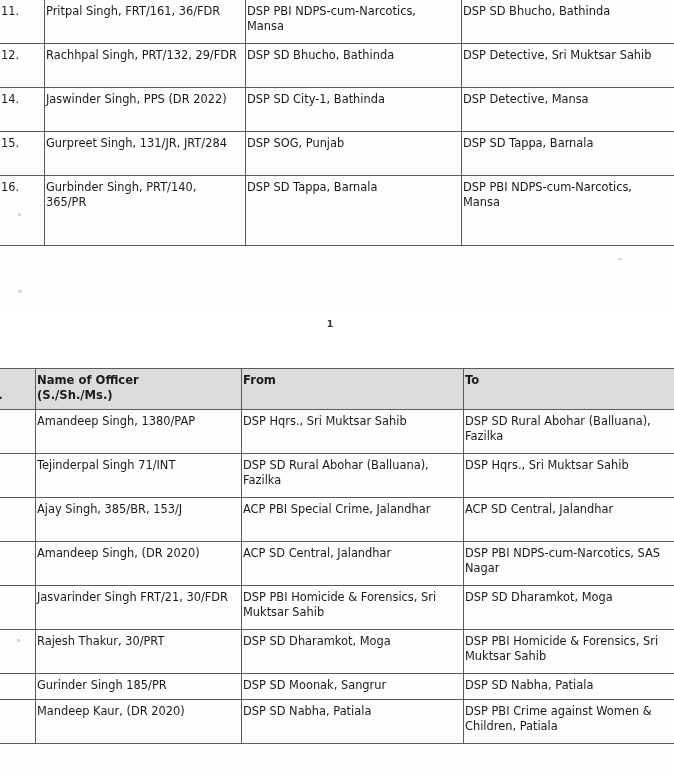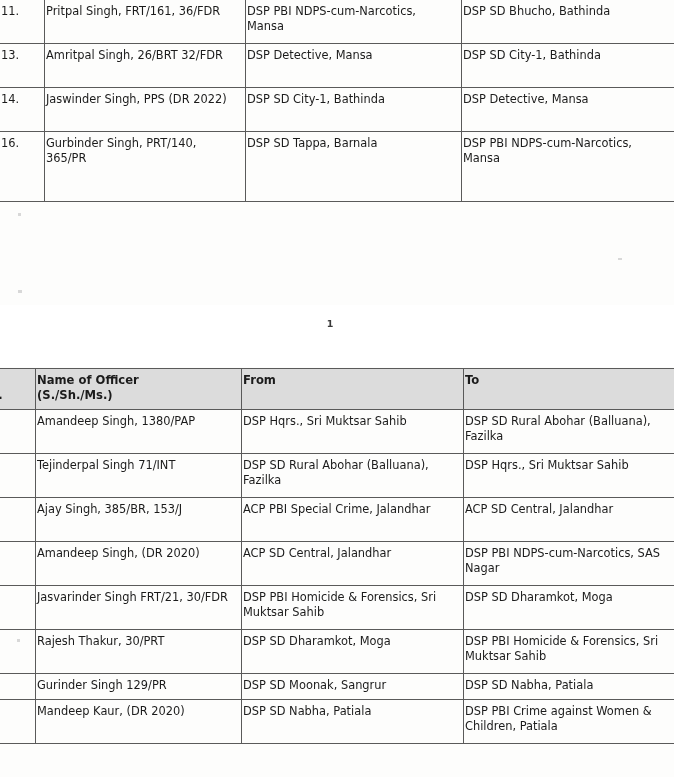--- a/index.html
+++ b/index.html
@@ -127,30 +127,36 @@
           <col class="c-to">
       </colgroup>
       <tbody>
         <tr class="h-tall">
           <td class="sr-cell">11.</td>
           <td>Pritpal Singh, FRT/161, 36/FDR</td>
           <td>DSP PBI NDPS-cum-Narcotics, Mansa</td>
           <td>DSP SD Bhucho, Bathinda</td>
         </tr>
         <tr class="h-tall">
-          <td class="sr-cell">13.</td>
-          <td>Amritpal Singh, 26/BRT 32/FDR</td>
-          <td>DSP Detective, Mansa</td>
-          <td>DSP SD City-1, Bathinda</td>
+          <td class="sr-cell">12.</td>
+          <td>Rachhpal Singh, PRT/132, 29/FDR</td>
+          <td>DSP SD Bhucho, Bathinda</td>
+          <td>DSP Detective, Sri Muktsar Sahib</td>
         </tr>
         <tr class="h-tall">
           <td class="sr-cell">14.</td>
           <td>Jaswinder Singh, PPS (DR 2022)</td>
           <td>DSP SD City-1, Bathinda</td>
           <td>DSP Detective, Mansa</td>
+        </tr>
+        <tr class="h-tall">
+          <td class="sr-cell">15.</td>
+          <td>Gurpreet Singh, 131/JR, JRT/284</td>
+          <td>DSP SOG, Punjab</td>
+          <td>DSP SD Tappa, Barnala</td>
         </tr>
         <tr class="h-last">
           <td class="sr-cell">16.</td>
           <td>Gurbinder Singh, PRT/140, 365/PR</td>
           <td>DSP SD Tappa, Barnala</td>
           <td>DSP PBI NDPS-cum-Narcotics, Mansa</td>
         </tr>
       </tbody>
     </table>
   </div>
@@ -213,21 +219,21 @@
           <td>DSP SD Dharamkot, Moga</td>
         </tr>
         <tr class="h-tall">
           <td class="sr-cell">22.</td>
           <td>Rajesh Thakur, 30/PRT</td>
           <td>DSP SD Dharamkot, Moga</td>
           <td>DSP PBI Homicide &amp; Forensics, Sri Muktsar Sahib</td>
         </tr>
         <tr class="h-short">
           <td class="sr-cell">23.</td>
-          <td>Gurinder Singh 129/PR</td>
+          <td>Gurinder Singh 185/PR</td>
           <td>DSP SD Moonak, Sangrur</td>
           <td>DSP SD Nabha, Patiala</td>
         </tr>
         <tr class="h-tall">
           <td class="sr-cell">24.</td>
           <td>Mandeep Kaur, (DR 2020)</td>
           <td>DSP SD Nabha, Patiala</td>
           <td>DSP PBI Crime against Women &amp; Children, Patiala</td>
         </tr>
       </tbody>

